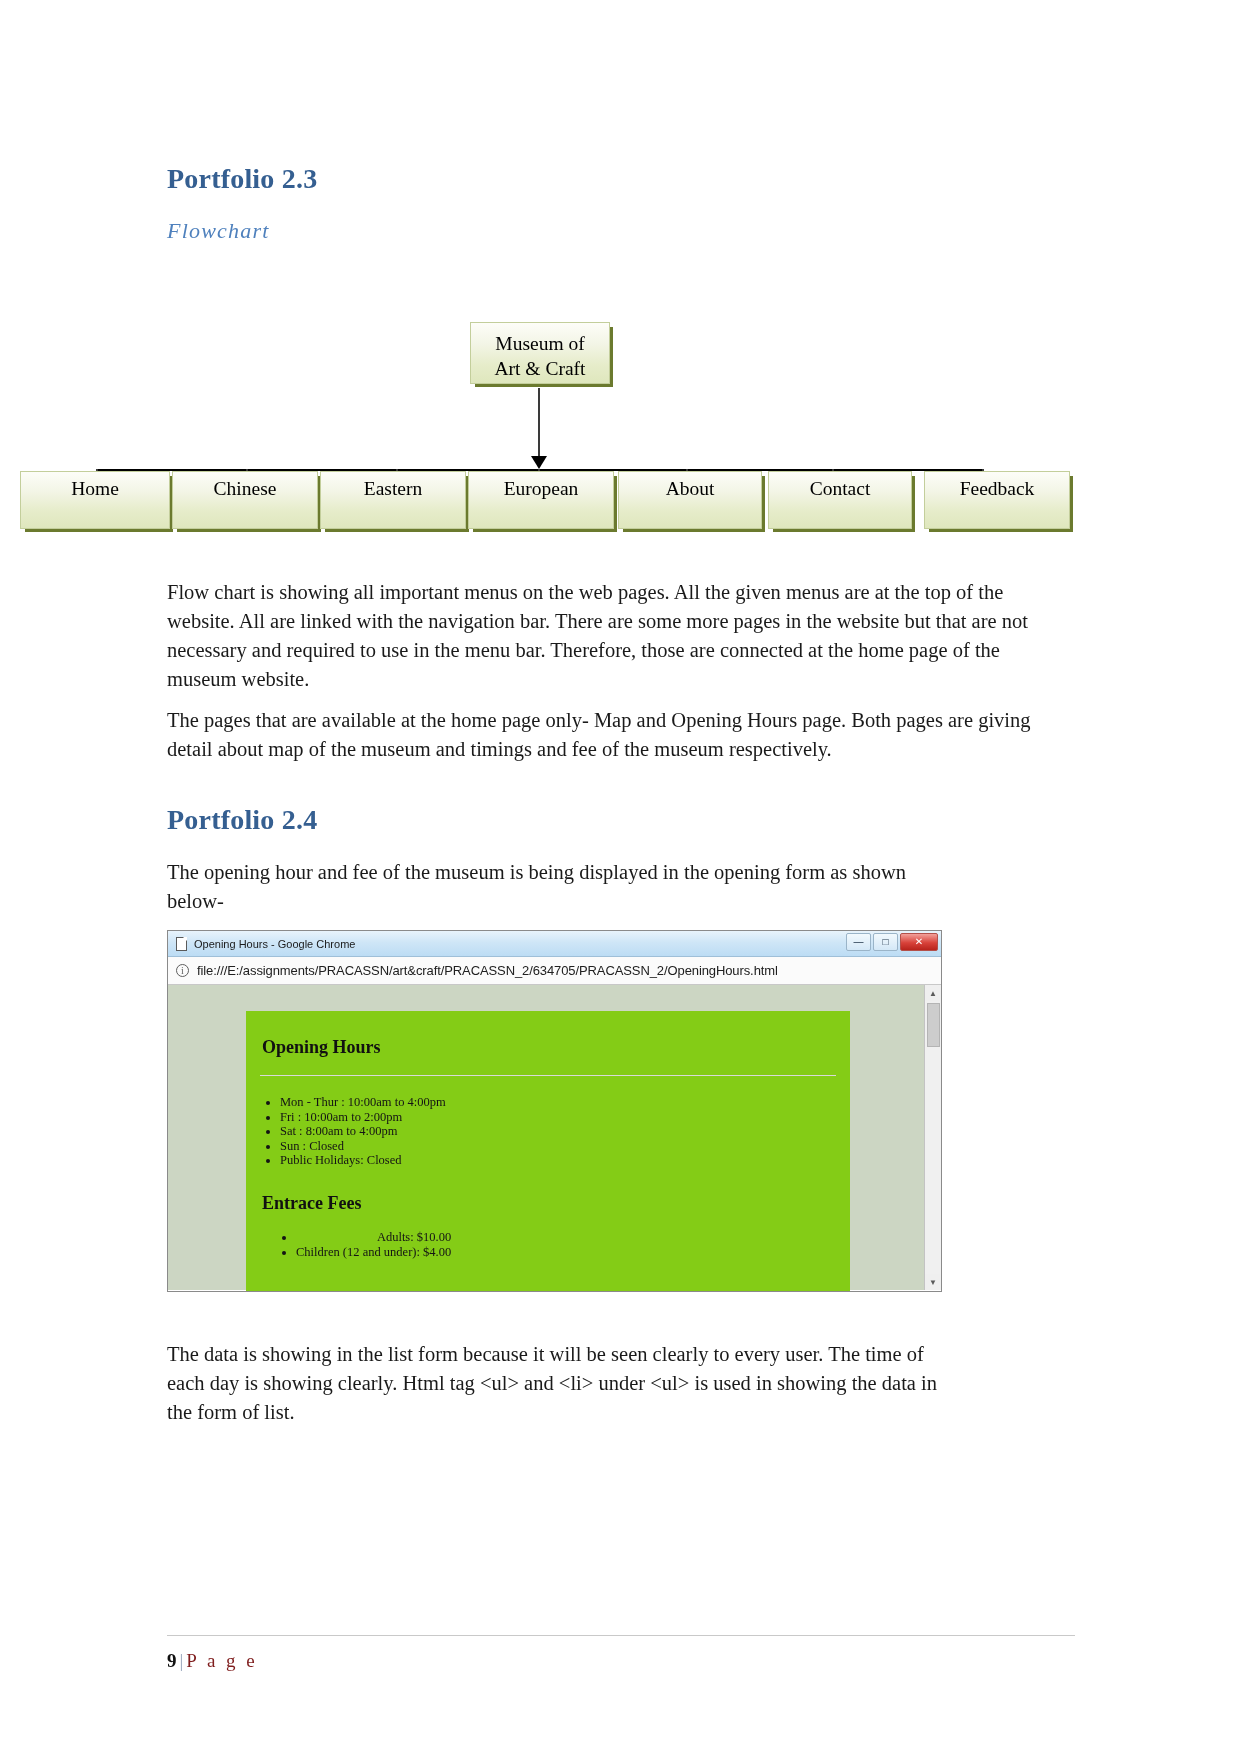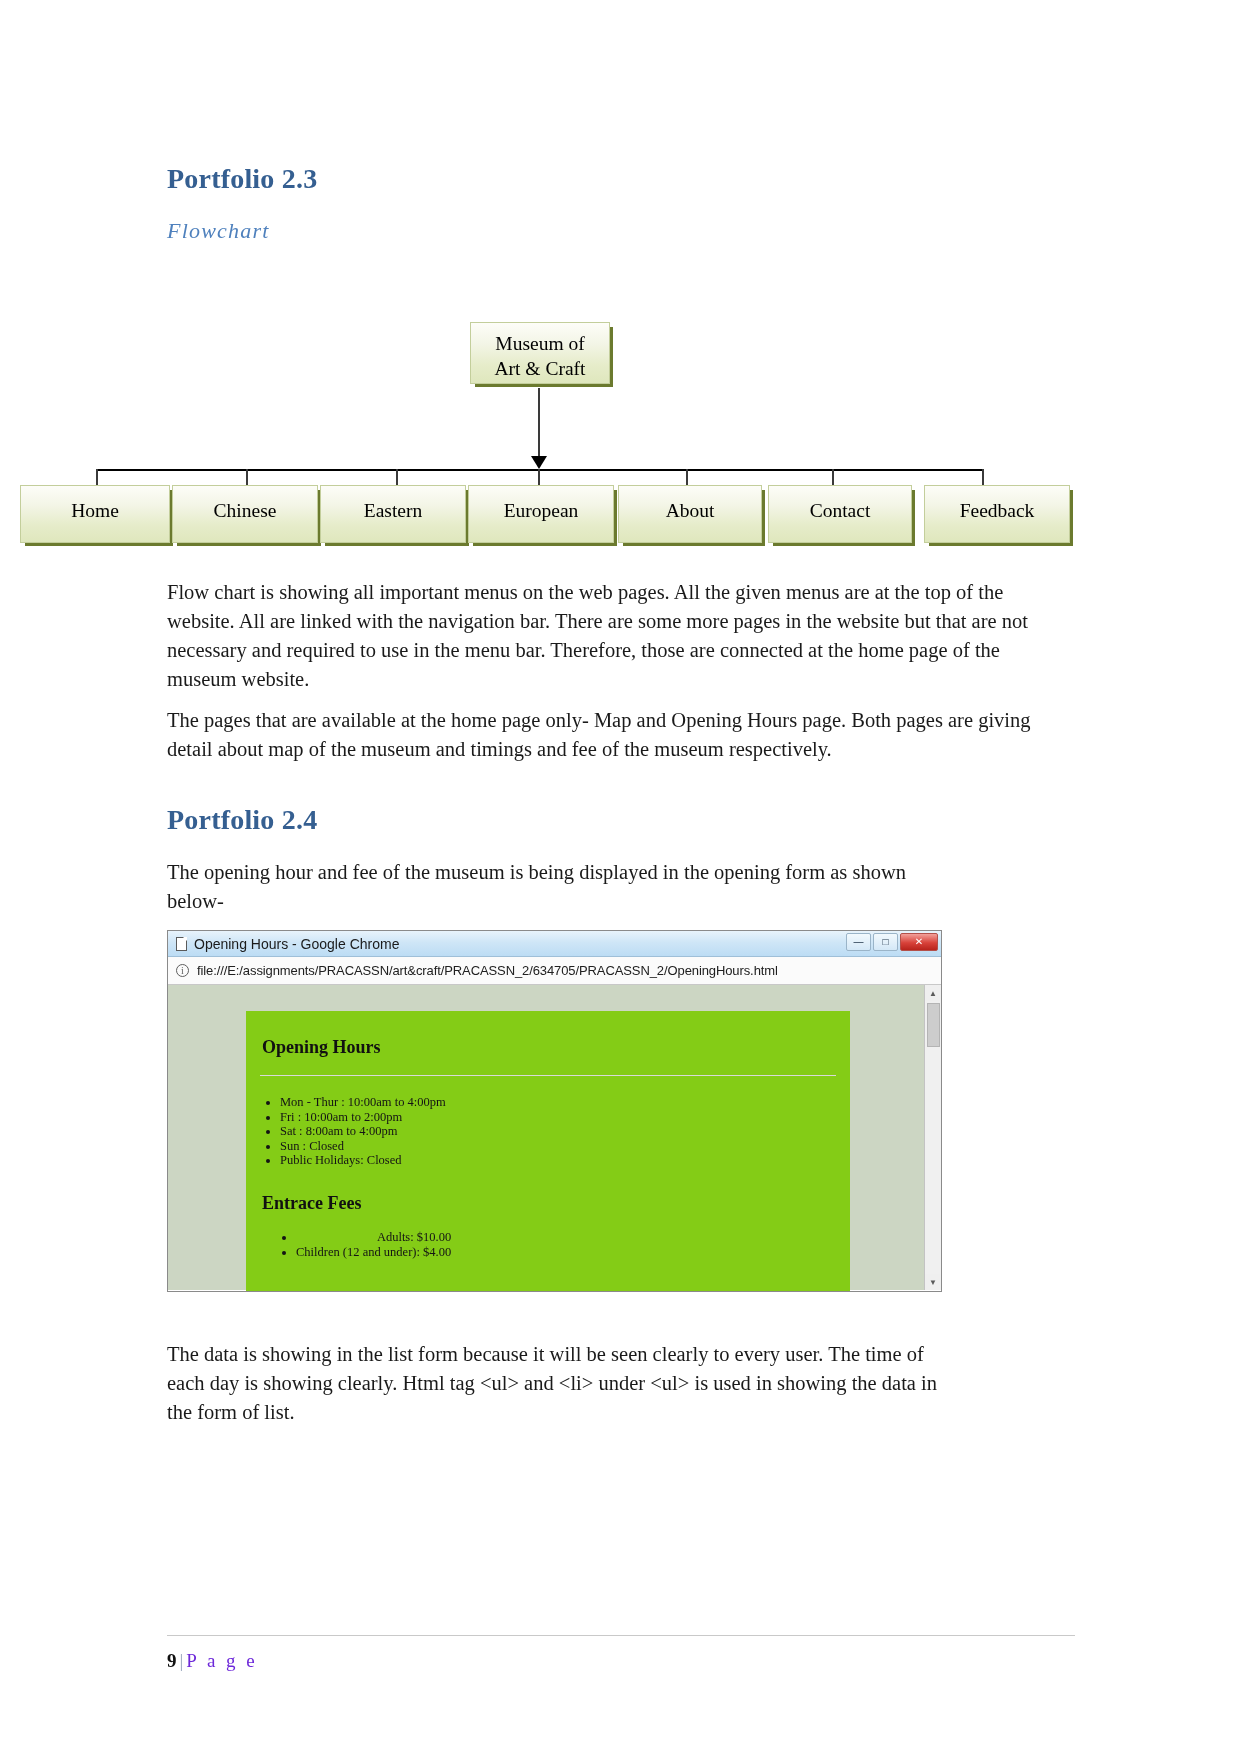--- a/index.html
+++ b/index.html
@@ -51,22 +51,22 @@
     font-size: 19.5px;
     color: #000000;
     text-align: center;
     line-height: 1.28;
   }
   .node-root {
     left: 470px; top: 294px; width: 140px; height: 62px;
     padding-top: 9px;
   }
   .node-menu {
-    top: 457px; height: 58px;
-    padding-top: 13px;
+    top: 443px; height: 58px;
+    padding-top: 5px;
   }
 
   .hline {
     position: absolute;
     background: #000000;
     height: 2px;
   }
   .vline {
     position: absolute;
     background: #3a3a3a;
@@ -106,21 +106,21 @@
     margin-right: 7px;
     position: relative;
   }
   .shot-doc-icon:after {
     content: "";
     position: absolute; right: -1px; top: -1px;
     border-left: 4px solid transparent;
     border-top: 4px solid #ffffff;
   }
   .shot-title-text {
-    font-size: 14px;
+    font-size: 11px;
     color: #1b1b1b;
     white-space: nowrap;
   }
   .win-controls {
     position: absolute; right: 3px; top: 2px;
     display: flex; gap: 2px; align-items: center;
   }
   .win-btn {
     width: 25px; height: 18px;
     border: 1px solid #9ab4c8;
@@ -224,21 +224,21 @@
     height: 1px; background: #c9c9c9;
   }
   .footer {
     position: absolute;
     left: 167px; top: 1622px;
     font-size: 19px;
     color: #3a3a3a;
   }
   .footer .num { font-weight: bold; color: #111111; }
   .footer .sep { color: #9aa7bd; margin: 0 3px; }
-  .footer .pg { color: #6d28d9; letter-spacing: 3px; }
+  .footer .pg { color: #7f1d1d; letter-spacing: 3px; }
 </style>
 </head>
 <body>
 
 <div class="page">
 
   <div class="h1" style="left:167px; top:135px;">Portfolio 2.3</div>
 
   <div class="h2-italic" style="left:167px; top:190px;">Flowchart</div>
 

